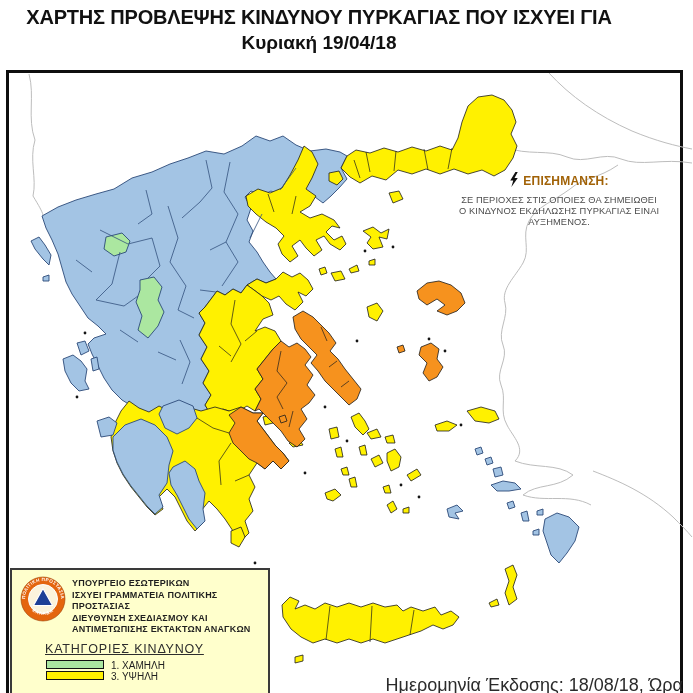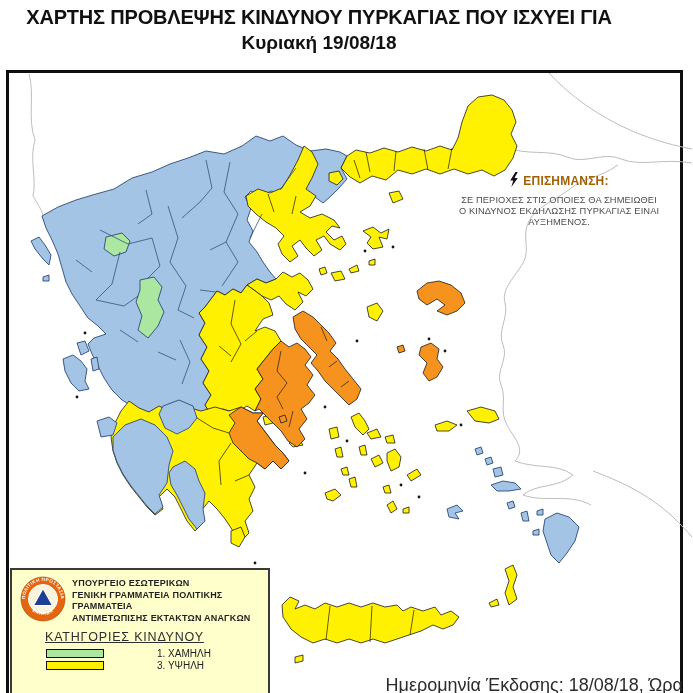--- a/index.html
+++ b/index.html
@@ -39,35 +39,35 @@
   .legend{
     position:absolute;left:10px;top:568px;width:260px;height:140px;
     background:#FFFFCC;border:2px solid #3a3a3a;box-sizing:border-box;
     padding:5px 6px 0 6px;
   }
   .lg-top{display:flex;align-items:flex-start;}
   .lg-logo{flex:0 0 auto;margin:1px 6px 0 2px;}
   .lg-agency{font-size:9px;font-weight:bold;color:#1f1f1f;line-height:11.5px;padding-top:3px;letter-spacing:0.2px;}
   .lg-cat-head{font-size:12.5px;color:#2d2d2d;letter-spacing:0.8px;margin:6px 0 4px 27px;text-decoration:underline;}
   .lg-rows{margin-left:28px;}
-  .lg-row{display:flex;align-items:center;height:11.5px;gap:46px;}
+  .lg-row{display:flex;align-items:flex-start;height:11.5px;}
   .sw{width:58px;height:9px;border:1px solid #111;box-sizing:border-box;margin-right:7px;flex:0 0 auto;}
   .lg-lab{font-size:10px;color:#1f1f1f;white-space:nowrap;}
 
   .issued{
     position:absolute;right:10px;top:675px;width:300px;text-align:right;
     font-size:18px;color:#2b2b2b;
   }
 </style>
 </head>
 <body>
 
 <div class="title-wrap">
   <div class="title-l1">ΧΑΡΤΗΣ ΠΡΟΒΛΕΨΗΣ ΚΙΝΔΥΝΟΥ ΠΥΡΚΑΓΙΑΣ ΠΟΥ ΙΣΧΥΕΙ ΓΙΑ</div>
-  <div class="title-l2">Κυριακή 19/08/18</div>
+  <div class="title-l2">Κυριακή 19/04/18</div>
 </div>
 
 <div class="map-frame"></div>
 
 <svg class="map-svg" width="693" height="693" viewBox="0 0 693 693">
 
   <g fill="none" stroke="#bdbdbd" stroke-width="1">
     <path d="M 29,74 C 35,96 27,118 35,140 C 29,160 37,178 33,196 C 39,206 42,211 43,215"></path>
     <path d="M 549,73 C 570,96 598,116 632,131 C 656,141 676,146 692,149"></path>
     <path d="M 505,147 C 527,156 549,149 567,157 C 585,165 603,151 621,159 C 641,167 663,158 692,163"></path>
@@ -246,21 +246,22 @@
       <text font-size="4.6" fill="#ffffff" font-weight="bold" letter-spacing="0.4">
         <textPath href="#arcTop" startOffset="50%" text-anchor="middle">ΠΟΛΙΤΙΚΗ ΠΡΟΣΤΑΣΙΑ</textPath>
       </text>
       <text font-size="4.6" fill="#ffffff" font-weight="bold" letter-spacing="0.8">
         <textPath href="#arcBot" startOffset="50%" text-anchor="middle">ΕΛΛΑΔΑ</textPath>
       </text>
       <polygon points="0,-10.5 9.5,6.5 -9.5,6.5" fill="#1D3F96" stroke="#ffffff" stroke-width="1.1"></polygon>
     </svg>
     <div class="lg-agency">
       <div>ΥΠΟΥΡΓΕΙΟ ΕΣΩΤΕΡΙΚΩΝ</div>
-      <div>ΓΕΝΙΚΗ ΓΡΑΜΜΑΤΕΙΑ ΠΟΛΙΤΙΚΗΣ ΓΡΑΜΜΑΤΕΙΑ</div>
+      <div>ΙΣΧΥΕΙ ΓΡΑΜΜΑΤΕΙΑ ΠΟΛΙΤΙΚΗΣ ΠΡΟΣΤΑΣΙΑΣ</div>
+      <div>ΔΙΕΥΘΥΝΣΗ ΣΧΕΔΙΑΣΜΟΥ ΚΑΙ</div>
       <div>ΑΝΤΙΜΕΤΩΠΙΣΗΣ ΕΚΤΑΚΤΩΝ ΑΝΑΓΚΩΝ</div>
     </div>
   </div>
   <div class="lg-cat-head">ΚΑΤΗΓΟΡΙΕΣ ΚΙΝΔΥΝΟΥ</div>
   <div class="lg-rows">
     <div class="lg-row">
       <span class="sw" style="background:var(--c-low)"></span>
       <span class="lg-lab">1. ΧΑΜΗΛΗ</span>
     </div>
     <div class="lg-row">

